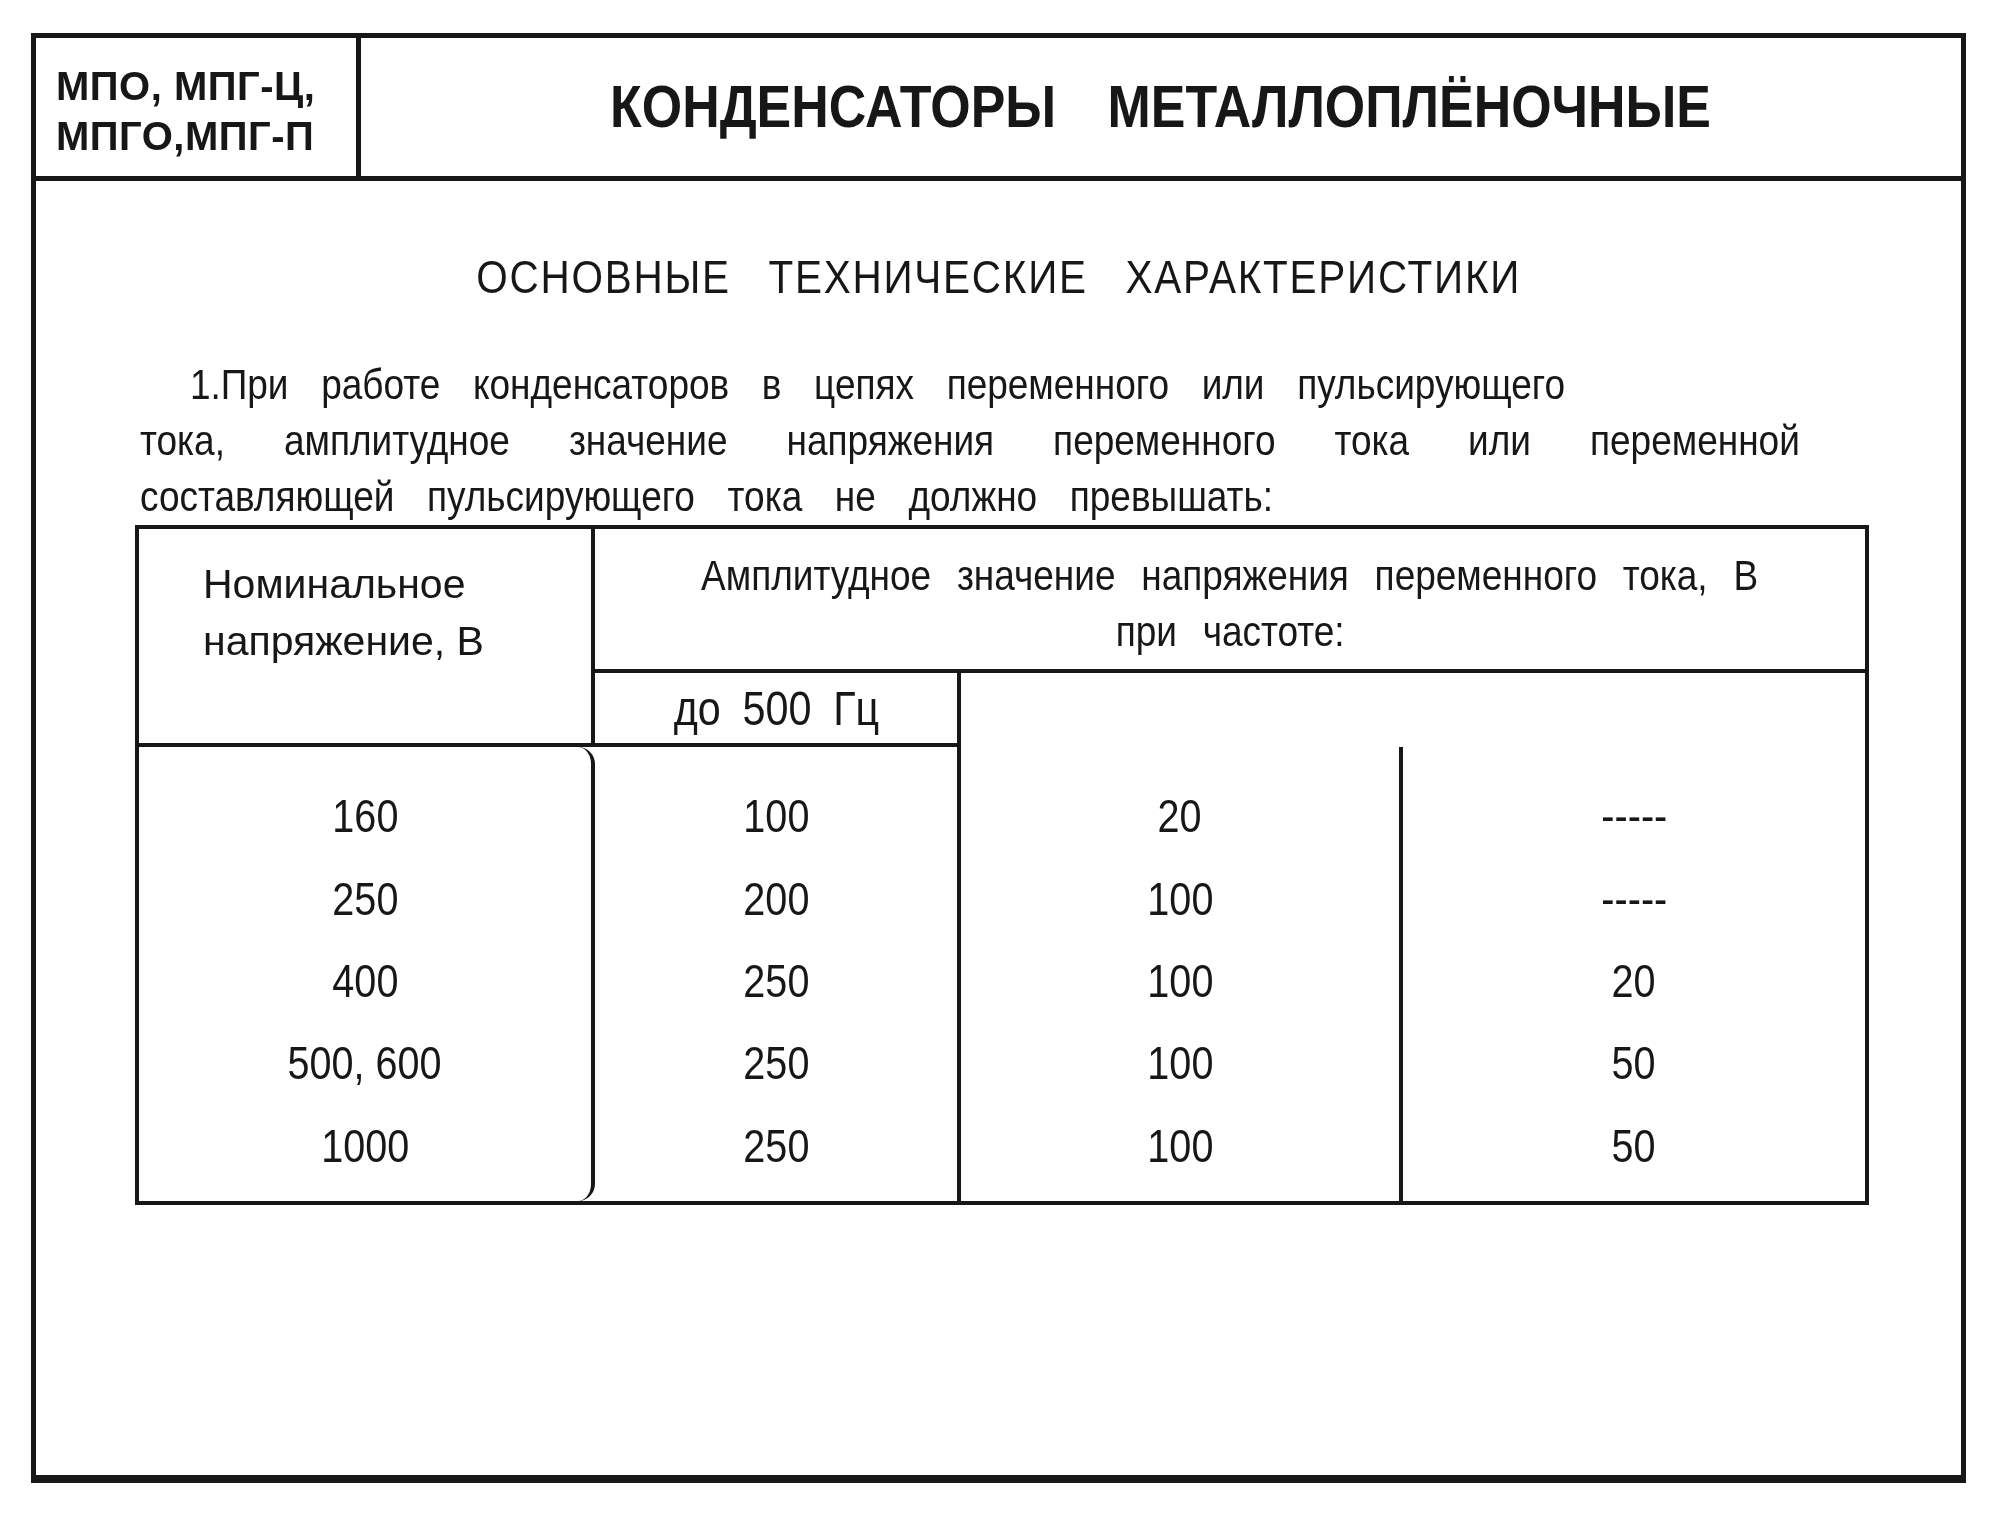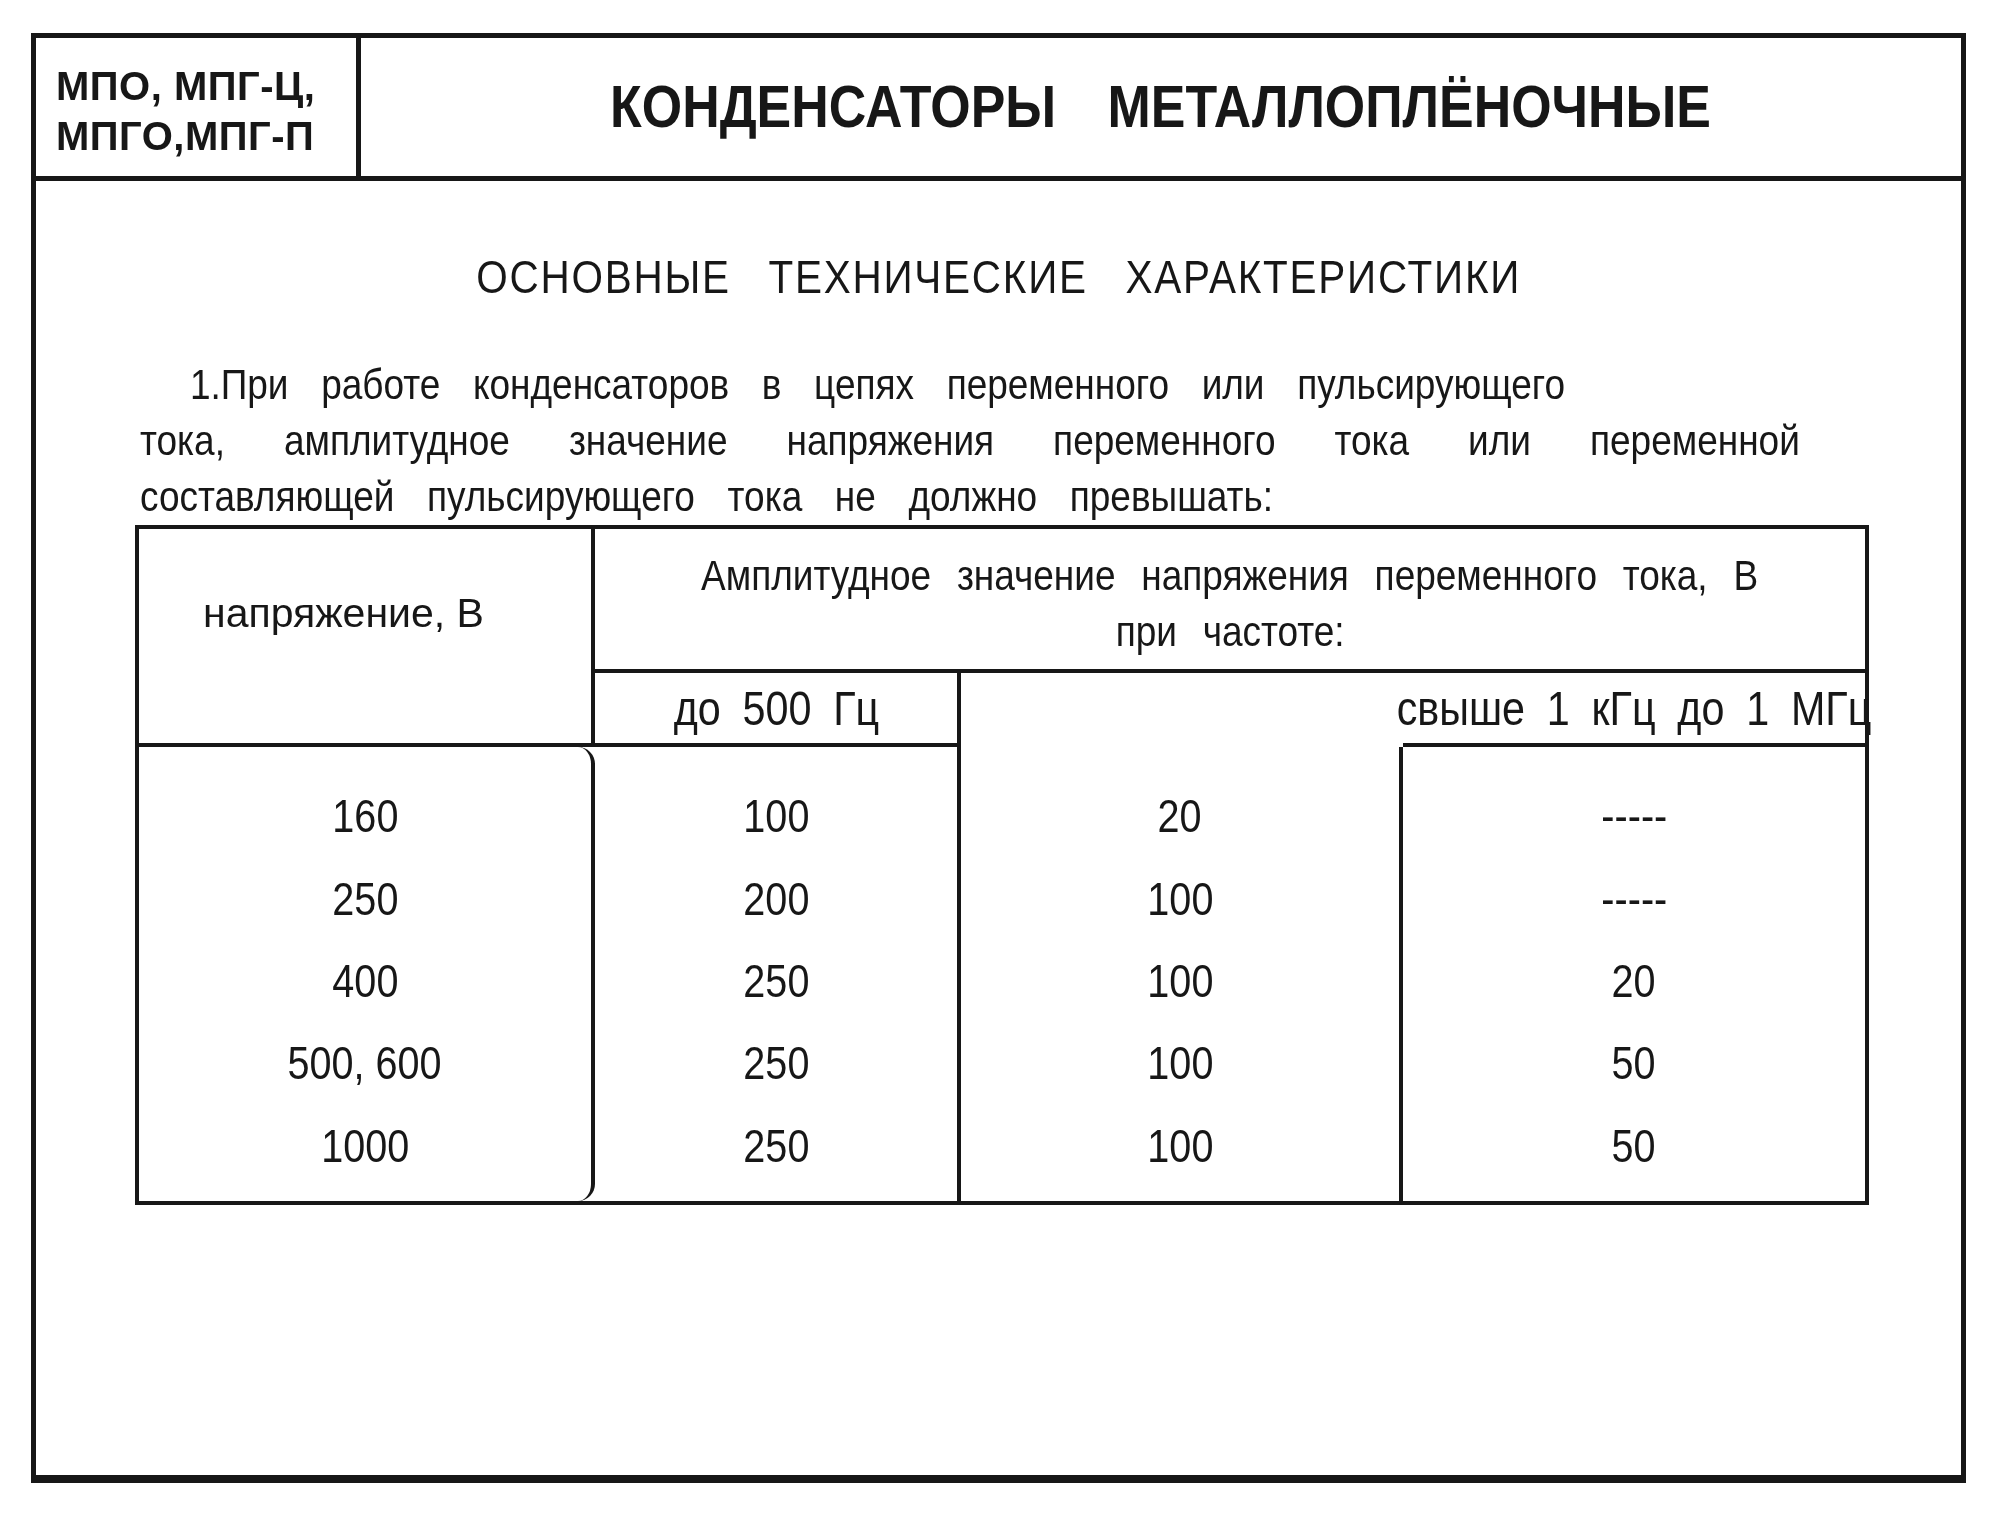--- a/index.html
+++ b/index.html
@@ -179,31 +179,29 @@
   <div class="intro-wrap">
     <div class="intro">
       <span class="line line-indent">1.При работе конденсаторов в цепях переменного или пульсирующего</span>
       <span class="line line-just">тока, амплитудное значение напряжения переменного тока или переменной</span>
       <span class="line">составляющей пульсирующего тока не должно превышать:</span>
     </div>
   </div>
 
   <div class="tbl">
     <div class="cell cA br bb">
+      <span class="line">Номинальное</span>
       <span class="line">напряжение, В</span>
     </div>
     <div class="cell cB bb">
       <span class="cx">Амплитудное значение напряжения переменного тока, В</span>
       <span class="cx">при частоте:</span>
     </div>
     <div class="cell cSub s0 br bb">
       <span class="cx">до 500 Гц</span>
-    </div>
-    <div class="cell cSub s2 bb">
-      <span class="cx">свыше 1 кГц до 1 МГц</span>
     </div>
 
     <div class="cell cData d0 br">
       <span class="cx">160</span>
       <span class="cx">250</span>
       <span class="cx">400</span>
       <span class="cx">500, 600</span>
       <span class="cx">1000</span>
     </div>
     <div class="cell cData d1 br">

